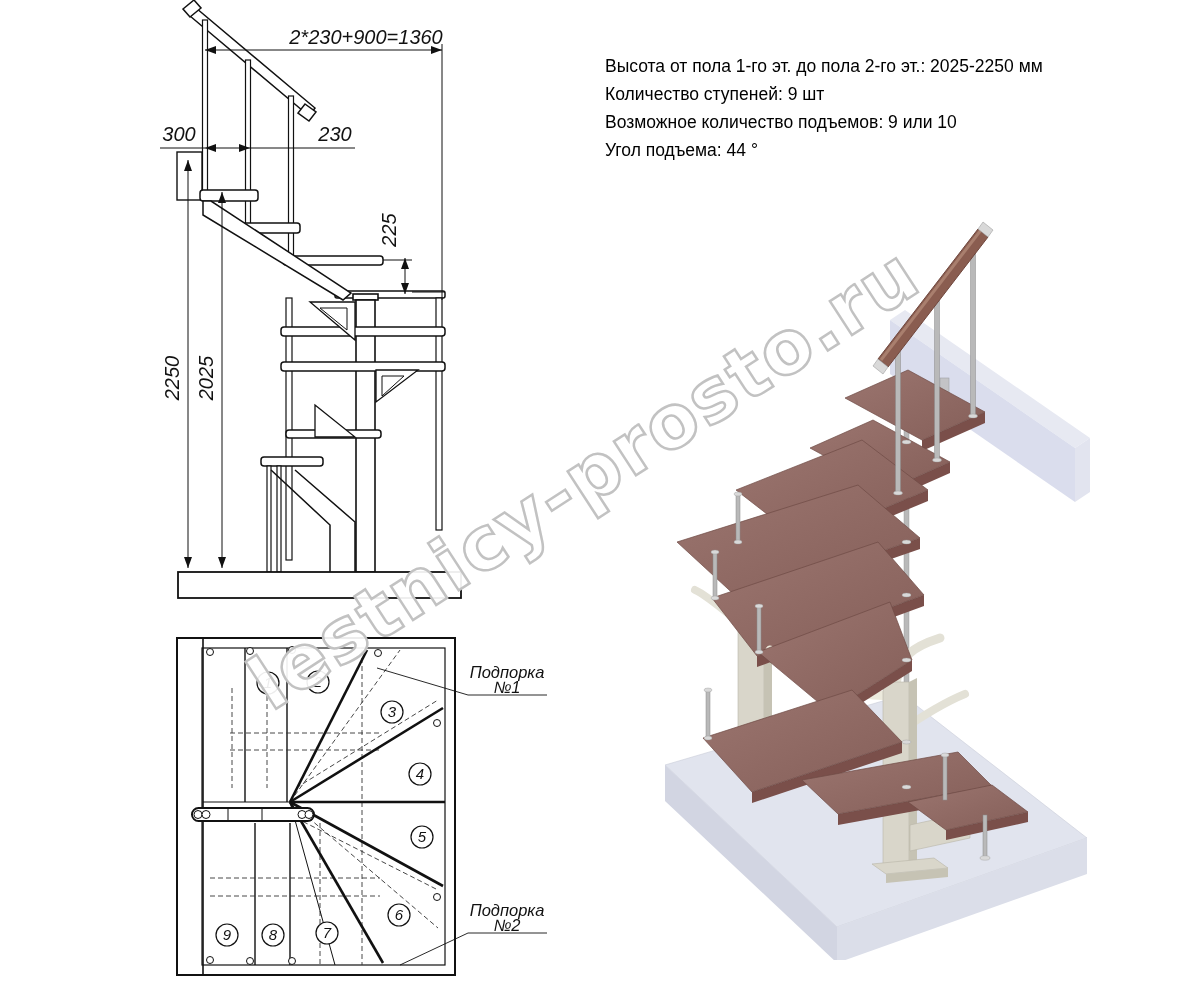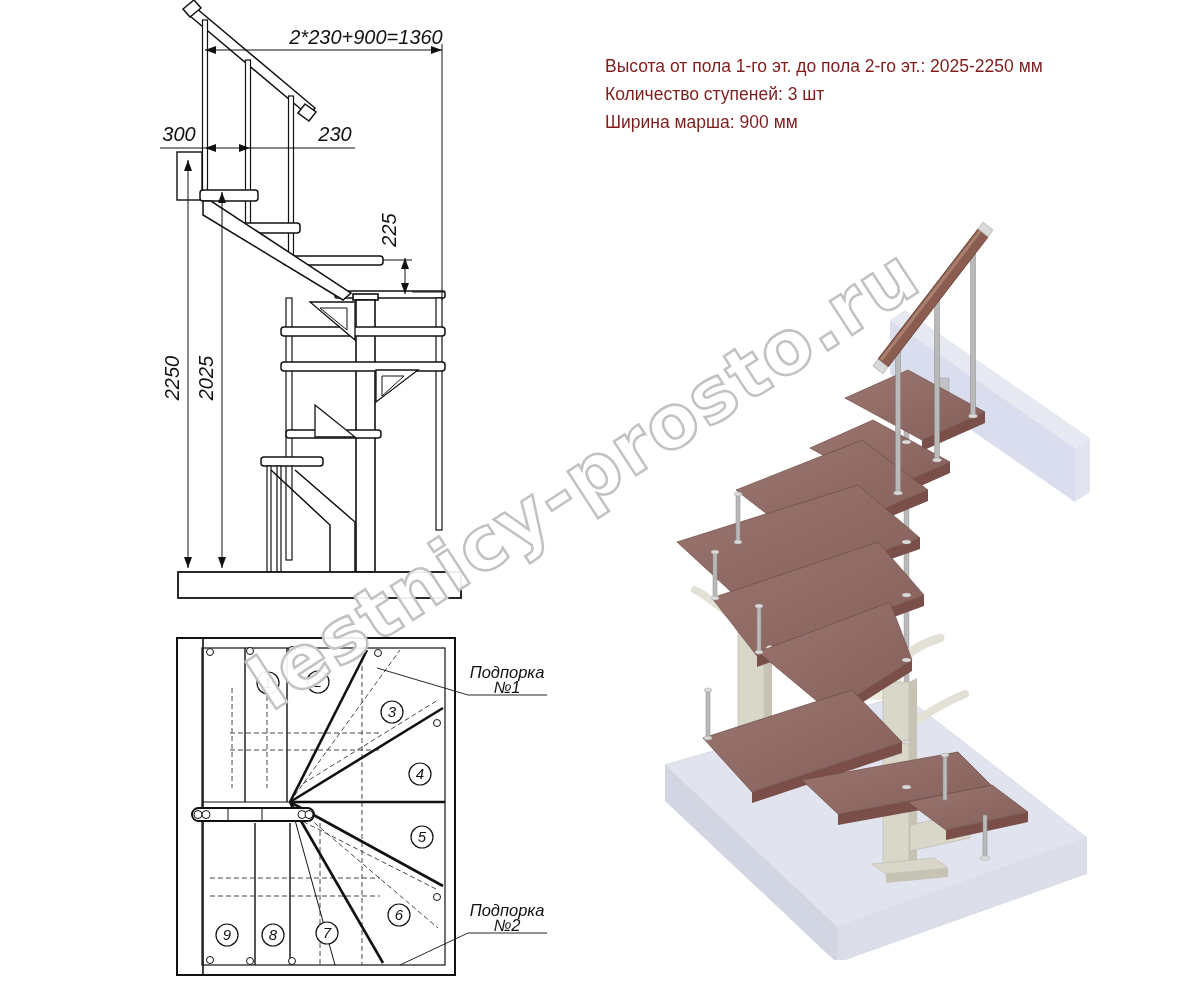--- a/index.html
+++ b/index.html
@@ -1,19 +1,19 @@
 <!DOCTYPE html>
 <html><head>
 <meta charset="utf-8">
 <style>
   html,body{margin:0;padding:0;background:#ffffff;}
   .canvas{position:relative;width:1191px;height:993px;background:#fff;overflow:hidden;
           font-family:"Liberation Sans",sans-serif;padding-left:8px;}
   .abs{position:absolute;}
-  #specs{left:605px;top:52px;width:560px;font-size:17.5px;line-height:28px;color:#7f1d1d;}
+  #specs{left:605px;top:52px;width:560px;font-size:17.5px;line-height:28px;color:#000000;}
   svg text.cad{font-family:"Liberation Sans",sans-serif;font-style:italic;fill:#111;}
   svg .ln{stroke:#111;fill:none;}
   svg .wf{fill:#fff;stroke:#111;}
   .wm-text{font-family:"DejaVu Sans",sans-serif;font-weight:bold;}
 </style>
 </head>
 <body>
 
 <div class="canvas">
 
@@ -172,22 +172,23 @@
     <polyline class="ln" stroke-width="0.9" points="207,40 298,67 377,67"></polyline>
     <text class="cad" x="337" y="50" font-size="16.5" text-anchor="middle">Подпорка</text>
     <text class="cad" x="337" y="65" font-size="16.5" text-anchor="middle">№1</text>
     <polyline class="ln" stroke-width="0.9" points="230,337 298,305 377,305"></polyline>
     <text class="cad" x="337" y="288" font-size="16.5" text-anchor="middle">Подпорка</text>
     <text class="cad" x="337" y="303" font-size="16.5" text-anchor="middle">№2</text>
   </svg>
 
   <div id="specs" class="abs">
     <div>Высота от пола 1-го эт. до пола 2-го эт.: 2025-2250 мм</div>
-    <div>Количество ступеней: 3 шт</div>
-    <div>Ширина марша: 900 мм</div>
+    <div>Количество ступеней: 9 шт</div>
+    <div>Возможное количество подъемов: 9 или 10</div>
+    <div>Угол подъема: 44 °</div>
   </div>
 
   <svg class="abs" style="left:640px;top:90px;" width="500" height="870" viewBox="0 0 500 870">
     <defs>
       <linearGradient id="wood" x1="0" y1="0" x2="1" y2="1">
         <stop offset="0" stop-color="#9b756f"></stop>
           <stop offset="1" stop-color="#855f59"></stop>
       </linearGradient>
     </defs>
 

